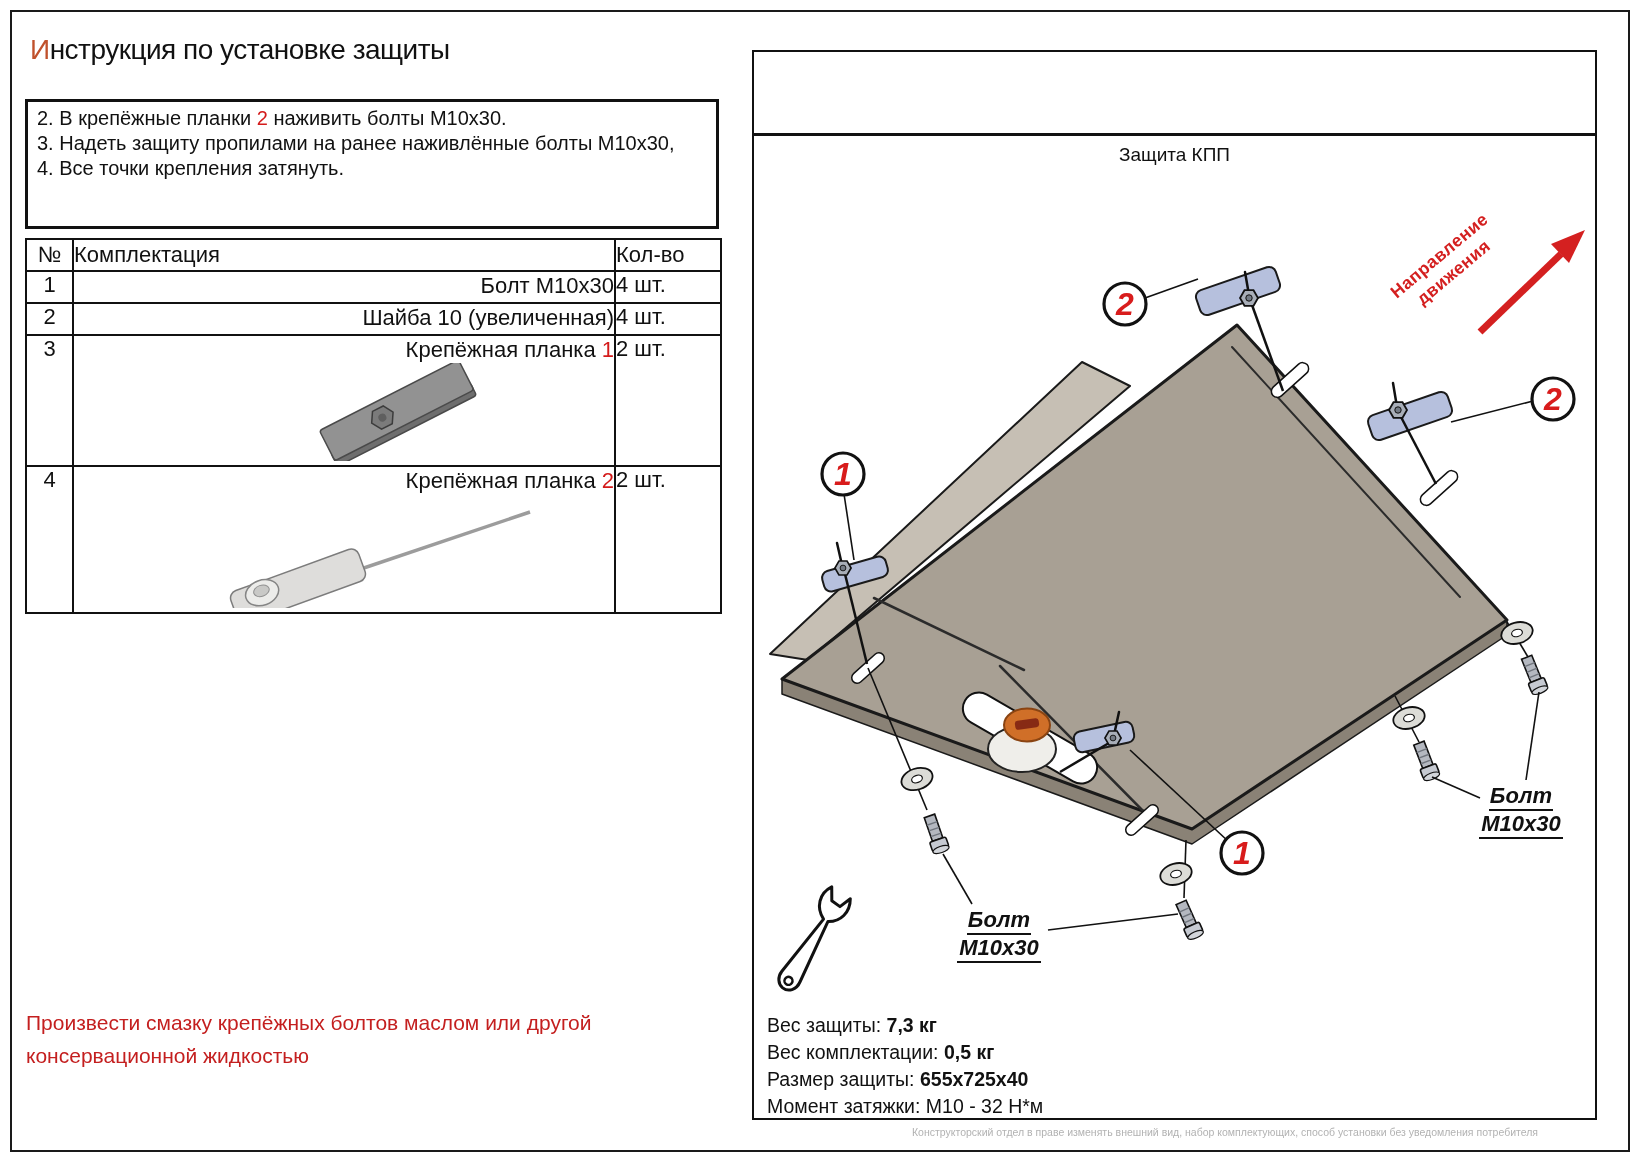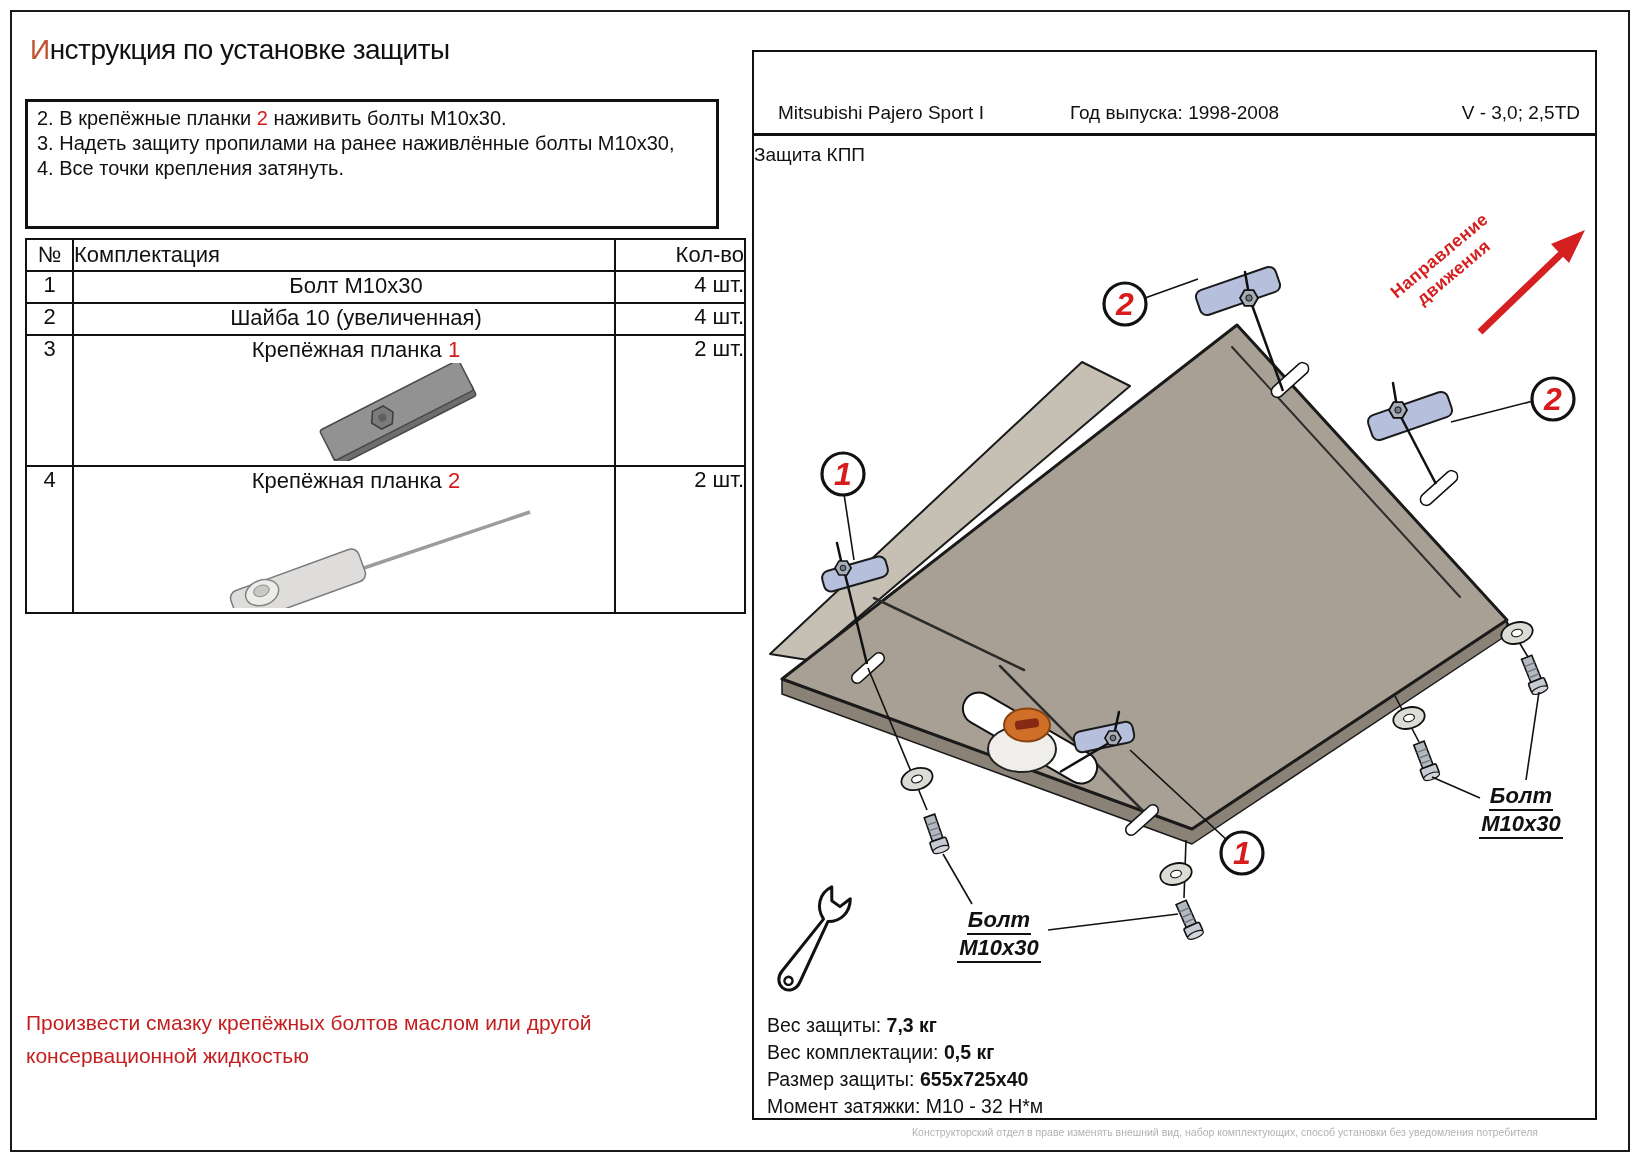--- a/index.html
+++ b/index.html
@@ -7,37 +7,37 @@
   .abs{position:absolute;}
   .page-border{left:10px;top:10px;width:1616px;height:1138px;border:2px solid #1a1a1a;}
   
   .doc-title{left:30px;top:34px;width:700px;font-size:28px;letter-spacing:-0.5px;color:#111;white-space:nowrap;}
   .doc-title .init{color:#c0512c;}
   .instr-box{left:25px;top:99px;width:694px;height:130px;border:3px solid #111;box-sizing:border-box;padding:4px 9px 0 9px;font-size:20px;line-height:25px;}
   .instr-box .red, .red-num{color:#d41b1b;}
   table.parts{left:25px;top:238px;width:693px;border-collapse:collapse;table-layout:fixed;}
   table.parts td, table.parts th{border:2.5px solid #111;font-size:22px;font-weight:normal;padding:0;vertical-align:top;}
   table.parts .c-num{width:45px;text-align:center;}
-  table.parts .c-name{width:540px;text-align:center;padding:1px 0 0 24px;}
-  table.parts .c-qty{width:104px;text-align:right;padding-left:24px;}
+  table.parts .c-name{width:540px;text-align:right;padding:1px 0 0 24px;}
+  table.parts .c-qty{width:104px;text-align:left;}
   tr.hrow th{height:30px;text-align:center;vertical-align:middle;padding:0;}
   tr.r-small td{height:29px;}
   tr.r3 td{height:128px;}
   tr.r4 td{height:144px;}
   .cellimg{display:block;}
   .red-note{left:26px;top:1006px;width:690px;text-align:left;font-size:21px;line-height:33px;color:#c41f1f;}
   
   .panel{left:752px;top:50px;width:845px;height:1070px;border:2px solid #111;box-sizing:border-box;}
   .panel-head{position:absolute;left:0;top:0;width:100%;height:84px;border-bottom:3px solid #111;box-sizing:border-box;}
   .panel-code{position:absolute;left:0;top:6px;width:100%;text-align:center;font-size:27px;font-weight:bold;}
   .panel-sub{position:absolute;left:0;top:46px;width:100%;height:30px;font-size:19px;}
   .panel-sub .veh{position:absolute;left:24px;top:4px;}
   .panel-sub .yr{position:absolute;left:0;width:100%;text-align:center;top:4px;}
   .panel-sub .eng{position:absolute;right:15px;top:4px;}
-  .diagram-title{position:absolute;left:0;top:92px;width:100%;text-align:left;font-size:19px;}
+  .diagram-title{position:absolute;left:0;top:92px;width:100%;text-align:center;font-size:19px;}
   .diag-svg{position:absolute;left:0;top:0;width:845px;height:1068px;}
   .specs{position:absolute;left:13px;top:960px;font-size:19.5px;line-height:27px;}
   .specs b{font-weight:bold;}
   .footnote{left:905px;top:1126px;width:640px;text-align:center;font-size:10.5px;color:#b2b2b2;}
   svg text{font-family:"Liberation Sans","DejaVu Sans",sans-serif;}
   .callout-n{font-size:32px;font-weight:bold;font-style:italic;fill:#d81c1c;}
   .bolt-lbl{font-size:22px;font-weight:600;font-style:italic;fill:#111;}
   .arrow-lbl{font-size:17.5px;font-weight:600;fill:#d42020;letter-spacing:0.5px;}
 </style>
 </head>
@@ -232,25 +232,20 @@
     </g>
     <g>
       <text class="bolt-lbl" x="1519" y="801" text-anchor="middle">Болт</text>
       <line x1="1487" y1="808" x2="1551" y2="808" stroke="#111" stroke-width="2"></line>
       <text class="bolt-lbl" x="1519" y="829" text-anchor="middle">М10х30</text>
       <line x1="1477" y1="836" x2="1561" y2="836" stroke="#111" stroke-width="2"></line>
     </g>
   </svg>
 
   <div class="panel-head">
-    <div class="panel-sub">
-      <span class="veh">Mitsubishi Pajero Sport I</span>
-      <span class="yr">Год выпуска: 1998-2008</span>
-      <span class="eng">V - 3,0; 2,5TD</span>
-    </div>
   </div>
   <div class="diagram-title">Защита КПП</div>
 
   <div class="specs">
     <div><span>Вес защиты: </span><b>7,3 кг</b></div>
     <div><span>Вес комплектации: </span><b>0,5 кг</b></div>
     <div><span>Размер защиты: </span><b>655х725х40</b></div>
     <div><span>Момент затяжки:  </span><span>М10 - 32 Н*м</span></div>
   </div>
 </div>

